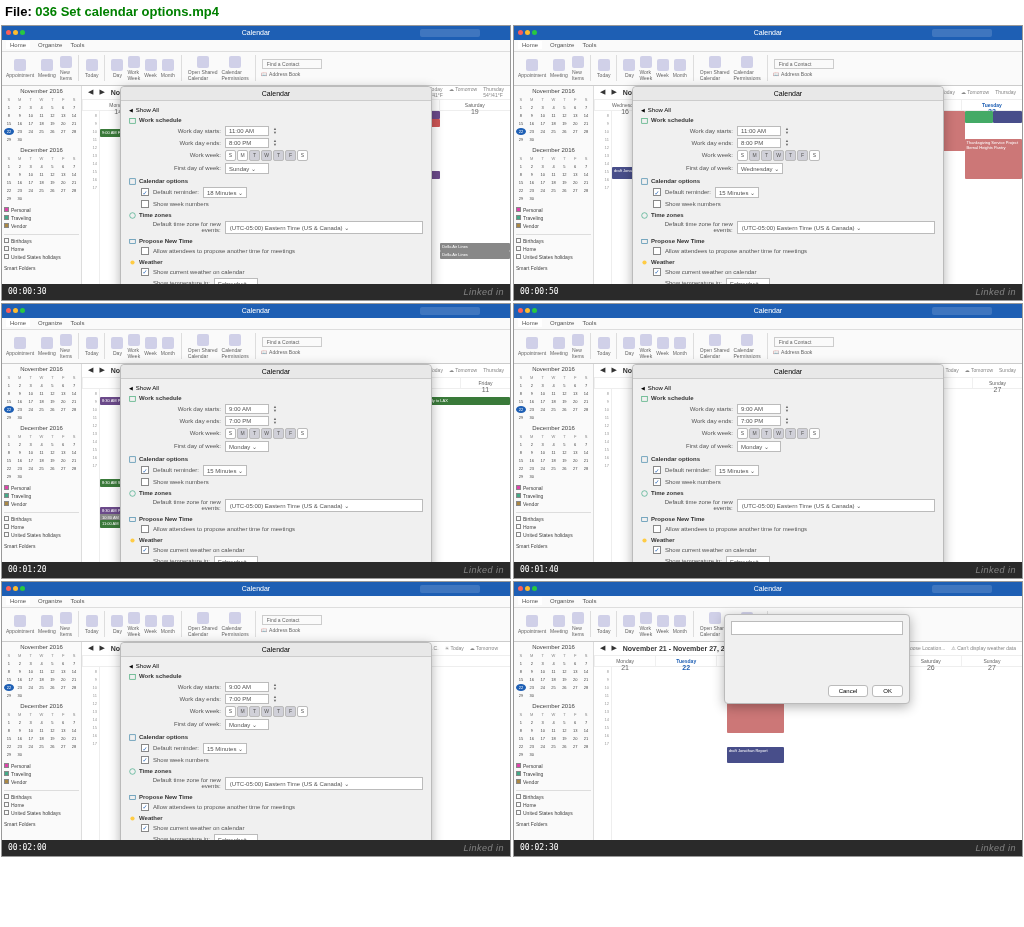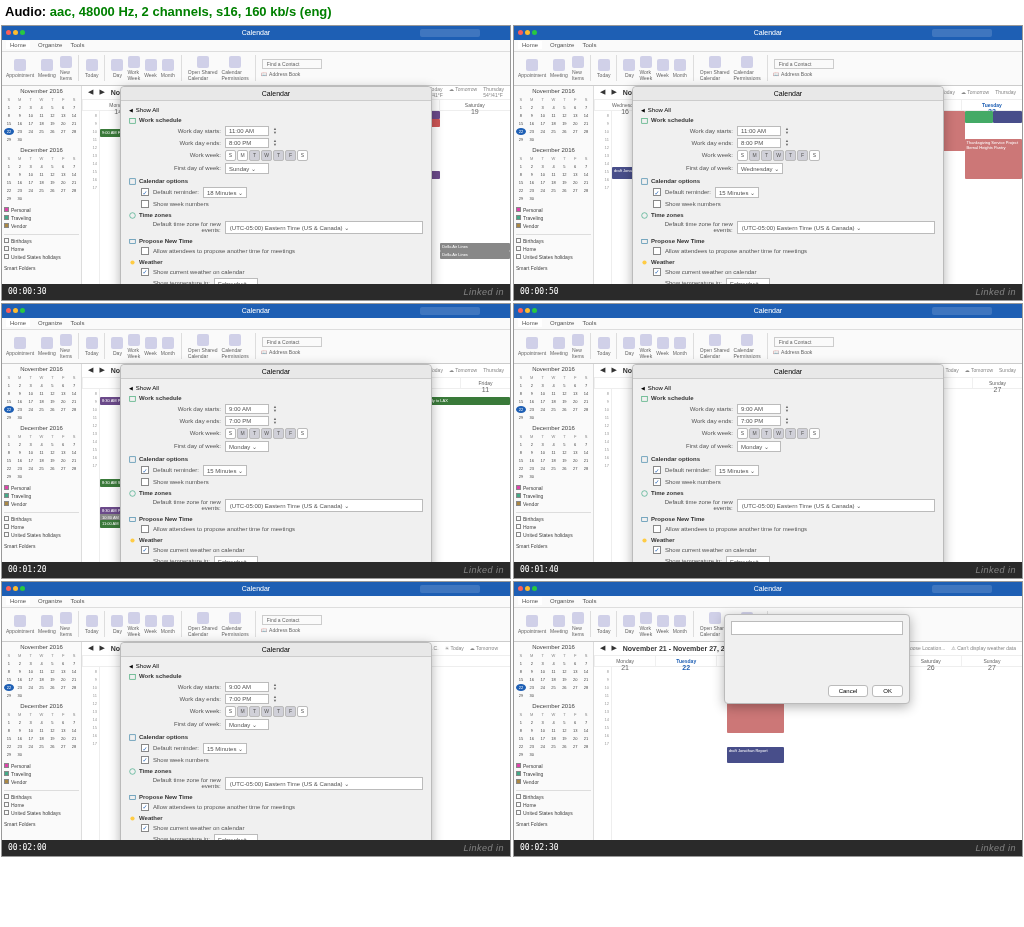--- a/index.html
+++ b/index.html
@@ -62,21 +62,21 @@
 .bottom-bar .watermark{margin-left:auto;opacity:.4;font-size:9px;font-style:italic;letter-spacing:.5px}
 .search-dialog{position:absolute;top:32px;left:210px;width:186px;height:90px;background:#f0f0f0;border:1px solid #bbb;border-radius:4px;box-shadow:0 3px 12px rgba(0,0,0,.3);font-size:6px;padding:6px}
 .search-dialog input{width:100%;height:14px;border:1px solid #bbb;padding:1px 3px;font-size:6px}
 .search-dialog .btns{display:flex;justify-content:flex-end;gap:4px;margin-top:50px}
 .search-dialog .btn{padding:2px 10px;border:1px solid #bbb;border-radius:3px;background:#fff;font-size:6px}
 </style>
 </head>
 <body>
 
 <div class="media-info">
-  <div><span>Audio:</span> <span class="green">aac, 48000 Hz, 2 channels, s16, 160 kb/s (eng)</span></div>
+  <div><span>File:</span> <span class="green">036 Set calendar options.mp4</span></div>
 </div>
 
 <div class="grid" id="grid">
     <div class="panel">
     <div class="titlebar">
       <div class="dots">
           <span class="dot" style="background:#ff5f57"></span>
           <span class="dot" style="background:#febc2e"></span>
           <span class="dot" style="background:#28c840"></span>
         </div>

